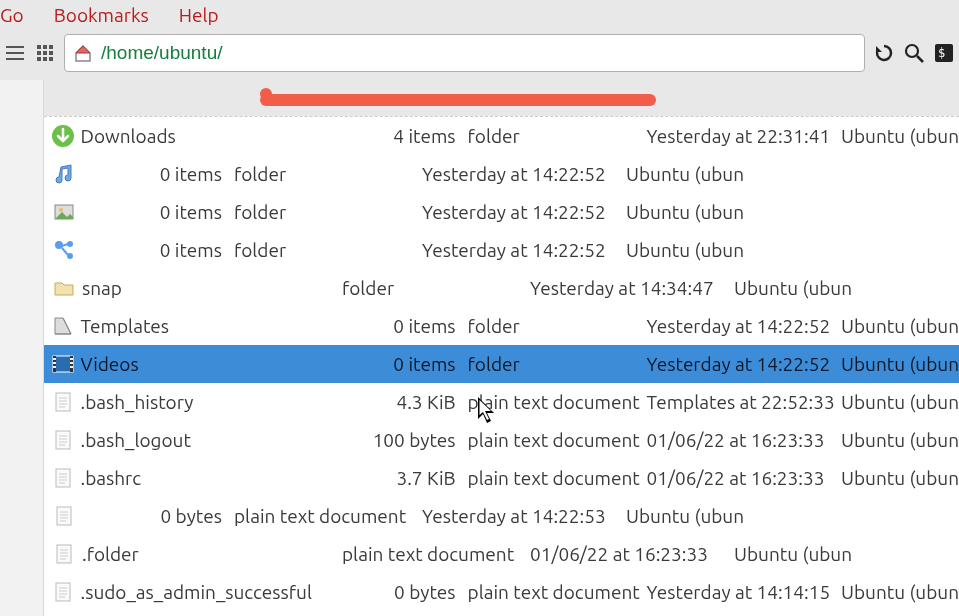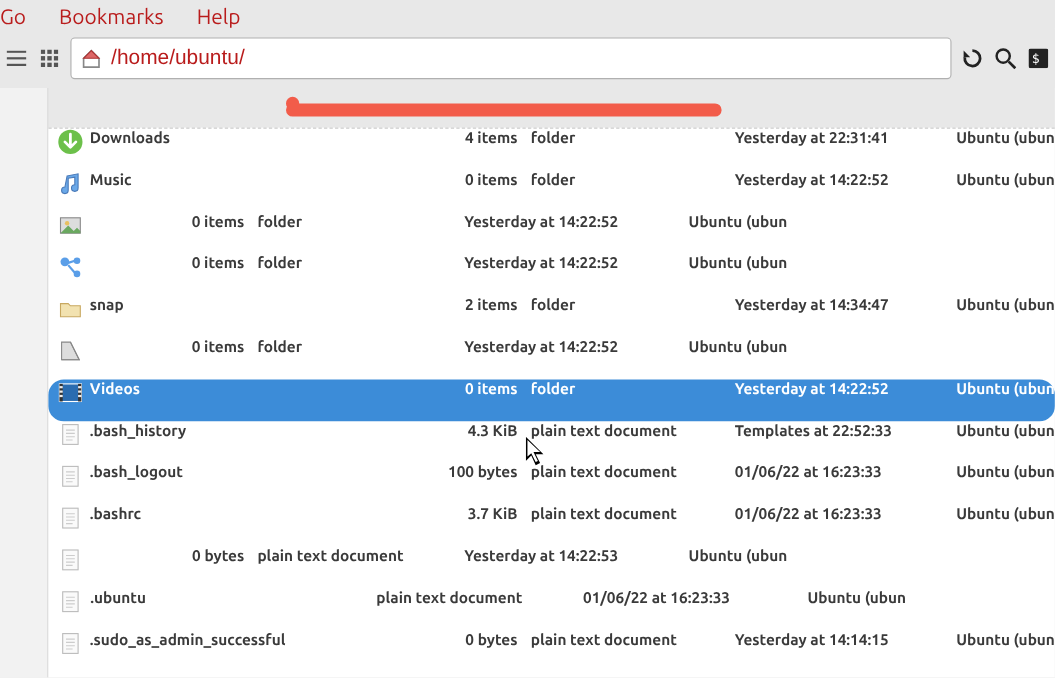--- a/index.html
+++ b/index.html
@@ -44,45 +44,43 @@
     border-radius: 4px;
     display: flex;
     align-items: center;
     padding: 0 8px;
     gap: 8px;
   }
   .addrbar input {
     flex:1;
     border:none; outline:none;
     font-size: 19px;
-    color:#b91c1c;
+    color:#15803d;
   }
   .content {
     position: absolute;
     left: 44px;
     top: 116px;
     right: 0;
     bottom: 0;
     background: #fff;
     border-top: 1px dashed #ccc;
   }
   .row {
     display: flex;
-    align-items: flex-start;
+    align-items: center;
     height: 38px;
     padding-left: 4px;
     white-space: nowrap;
-    font-size: 14px;
+    font-size: 19px;
     color: #3a3a3a;
-    font-weight: bold;
   }
   .row.selected {
     background: #3c8cd8;
-    color: #ffffff;
-    border-radius: 14px;
+    color: #0f172a;
   }
   .col-icon { width: 32px; display:flex; align-items:center; justify-content:center; }
   .col-name { width: 254px; padding-left: 2px; overflow:hidden; text-overflow:ellipsis;}
   .col-size { width: 146px; text-align: right; padding-right: 4px;}
   .col-type { width: 196px; padding-left: 8px;}
   .col-mod  { width: 200px; }
   .col-owner{ flex:1; padding-left: 4px;}
   .sidepanel {
     position:absolute;
     left:0; top:80px; bottom:0;
@@ -191,21 +189,20 @@
       <div class="col-type">folder</div>
       <div class="col-mod">Yesterday at 22:31:41</div>
       <div class="col-owner">Ubuntu (ubun</div>
     </div>
     <div class="row">
       <div class="col-icon">
         <svg width="24" height="24">
           <path d="M9 5 L19 3 L19 16 A3 3 0 1 1 16 13 L16 6 L10 7 L10 18 A3 3 0 1 1 7 15 Z" fill="#6aa8e8" stroke="#4a7ab8"></path>
         </svg>
       </div>
-      <div class="col-name">Music</div>
       <div class="col-size">0 items</div>
       <div class="col-type">folder</div>
       <div class="col-mod">Yesterday at 14:22:52</div>
       <div class="col-owner">Ubuntu (ubun</div>
     </div>
     <div class="row">
       <div class="col-icon">
         <svg width="24" height="24">
           <rect x="3" y="5" width="18" height="14" fill="#ddd" stroke="#888"></rect>
           <circle cx="9" cy="10" r="2" fill="#e8c060"></circle>
@@ -232,32 +229,32 @@
       <div class="col-mod">Yesterday at 14:22:52</div>
       <div class="col-owner">Ubuntu (ubun</div>
     </div>
     <div class="row">
       <div class="col-icon">
         <svg width="24" height="24">
           <path d="M3 7 L3 19 L21 19 L21 9 L12 9 L10 7 Z" fill="#f2e2b0" stroke="#c8a860"></path>
         </svg>
       </div>
       <div class="col-name">snap</div>
-      <div class="col-size">2 items</div>
       <div class="col-type">folder</div>
       <div class="col-mod">Yesterday at 14:34:47</div>
       <div class="col-owner">Ubuntu (ubun</div>
     </div>
     <div class="row">
       <div class="col-icon">
         <svg width="24" height="24">
           <path d="M4 20 L4 4 L12 4 L20 20 Z" fill="#ddd" stroke="#888"></path>
           <path d="M4 20 L20 20 L12 4" fill="none" stroke="#888"></path>
         </svg>
       </div>
+      <div class="col-name">Templates</div>
       <div class="col-size">0 items</div>
       <div class="col-type">folder</div>
       <div class="col-mod">Yesterday at 14:22:52</div>
       <div class="col-owner">Ubuntu (ubun</div>
     </div>
     <div class="row selected">
       <div class="col-icon">
         <svg width="24" height="24">
           <rect x="2" y="4" width="20" height="16" fill="#2a6cb0" stroke="#fff"></rect>
           <rect x="2" y="4" width="3" height="16" fill="#333"></rect>
@@ -342,21 +339,21 @@
     <div class="row">
       <div class="col-icon">
         <svg width="24" height="24">
           <rect x="5" y="3" width="14" height="18" fill="#fafafa" stroke="#bbb"></rect>
           <line x1="8" y1="8" x2="16" y2="8" stroke="#ccc"></line>
           <line x1="8" y1="11" x2="16" y2="11" stroke="#ccc"></line>
           <line x1="8" y1="14" x2="16" y2="14" stroke="#ccc"></line>
           <line x1="8" y1="17" x2="14" y2="17" stroke="#ccc"></line>
         </svg>
       </div>
-      <div class="col-name">.ubuntu</div>
+      <div class="col-name">.folder</div>
       <div class="col-type">plain text document</div>
       <div class="col-mod">01/06/22 at 16:23:33</div>
       <div class="col-owner">Ubuntu (ubun</div>
     </div>
     <div class="row">
       <div class="col-icon">
         <svg width="24" height="24">
           <rect x="5" y="3" width="14" height="18" fill="#fafafa" stroke="#bbb"></rect>
           <line x1="8" y1="8" x2="16" y2="8" stroke="#ccc"></line>
           <line x1="8" y1="11" x2="16" y2="11" stroke="#ccc"></line>

